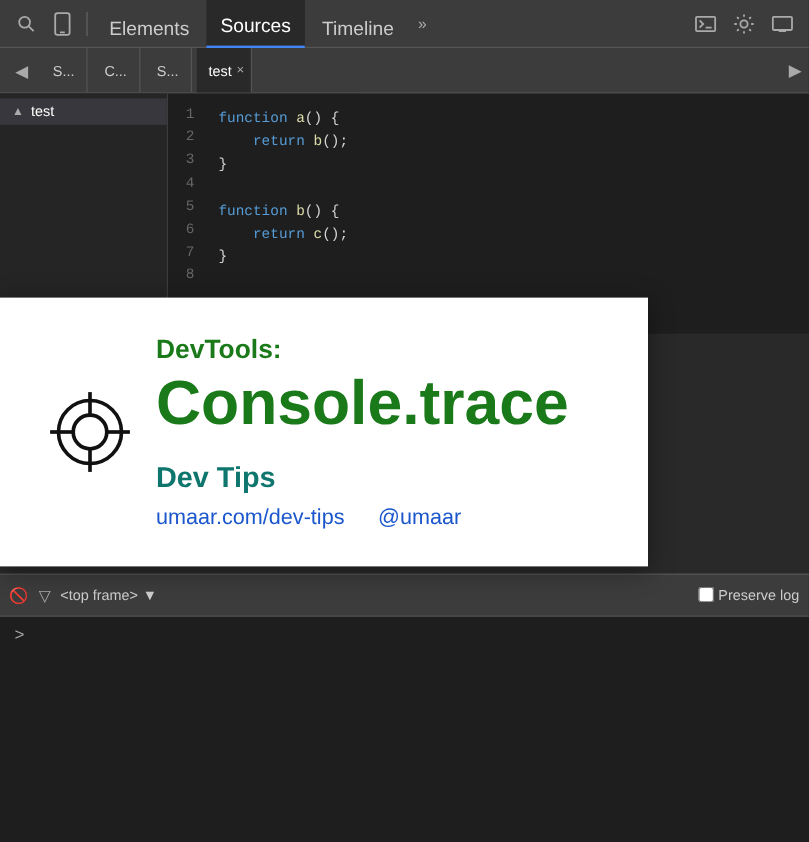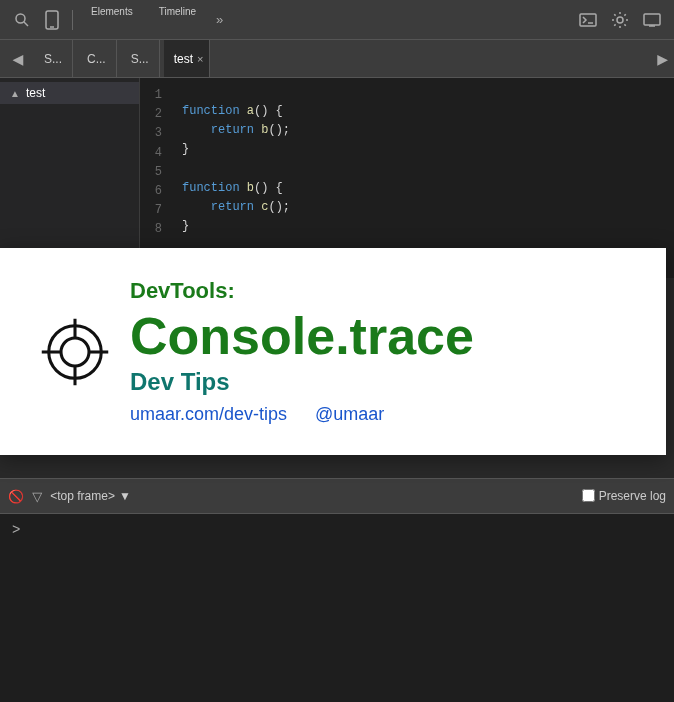--- a/index.html
+++ b/index.html
@@ -26,26 +26,26 @@
       height: 28px;
       display: flex;
       align-items: center;
       justify-content: center;
       color: #aaa;
       font-size: 14px;
       cursor: pointer;
     }
     .toolbar-tab {
       padding: 6px 12px;
-      font-size: 10px;
+      font-size: 16px;
       color: #ccc;
       cursor: pointer;
       height: 40px;
       display: flex;
-      align-items: flex-start;
+      align-items: flex-end;
     }
     .toolbar-tab.network {
       color: #ccc;
     }
     .toolbar-tab.sources {
       background: #292929;
       color: #fff;
       border-bottom: 2px solid #4285f4;
     }
     .toolbar-separator {
@@ -158,37 +158,37 @@
       color: #666;
       font-size: 12px;
       font-family: 'Courier New', monospace;
       line-height: 1.6;
       text-align: right;
       background: #1e1e1e;
       min-width: 30px;
       user-select: none;
     }
     .code-lines {
-      padding: 24px 12px;
+      padding: 12px 12px;
       color: #d4d4d4;
       font-size: 12px;
       font-family: 'Courier New', monospace;
       line-height: 1.6;
       white-space: pre;
       background: #1e1e1e;
     }
     .kw { color: #569cd6; }
     .fn { color: #dcdcaa; }
 
     
     .overlay-card {
       position: absolute;
       top: 248px;
       left: 0;
-      width: 666px;
+      width: 540px;
       background: white;
       display: flex;
       align-items: center;
       padding: 30px 40px;
       gap: 20px;
       z-index: 10;
       box-shadow: 0 4px 20px rgba(0,0,0,0.4);
     }
     .card-content {
       flex: 1;
@@ -197,21 +197,21 @@
       font-size: 22px;
       font-weight: bold;
       color: #1a7a1a;
       margin-bottom: 4px;
     }
     .card-title {
       font-size: 52px;
       font-weight: bold;
       color: #1a7a1a;
       line-height: 1.1;
-      margin-bottom: 3px;
+      margin-bottom: 20px;
     }
     .card-subtitle {
       font-size: 24px;
       font-weight: bold;
       color: #0f766e;
       margin-bottom: 8px;
     }
     .card-links {
       display: flex;
       gap: 28px;
@@ -303,20 +303,23 @@
     </div>
     <div class="toolbar-icon">
       <svg width="16" height="20" viewBox="0 0 16 20" fill="none">
         <rect x="2" y="1" width="12" height="18" rx="2" stroke="#aaa" stroke-width="1.5"></rect>
         <line x1="6" y1="17" x2="10" y2="17" stroke="#aaa" stroke-width="1.5"></line>
       </svg>
     </div>
     <div class="toolbar-separator"></div>
     <div class="toolbar-tab">
       <span>Elements</span>
+    </div>
+    <div class="toolbar-tab sources">
+      <span>Sources</span>
     </div>
     <div class="toolbar-tab">
       <span>Timeline</span>
     </div>
     <div class="toolbar-more">»</div>
     <div class="toolbar-right-icons">
       <div class="toolbar-icon">
         <svg width="18" height="14" viewBox="0 0 18 14" fill="none">
           <rect x="1" y="1" width="16" height="12" rx="1" stroke="#aaa" stroke-width="1.5"></rect>
           <polyline points="4,4 7,7 4,10" stroke="#aaa" stroke-width="1.5" fill="none"></polyline>

